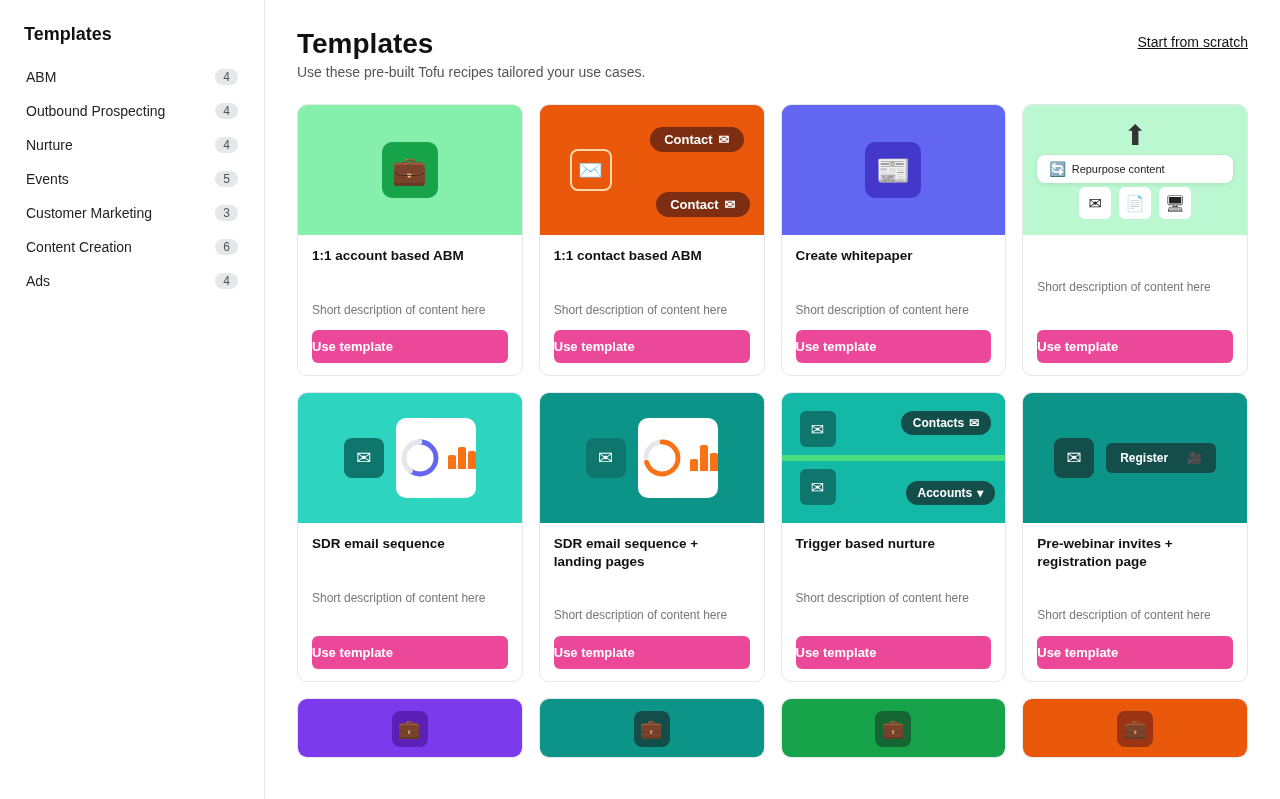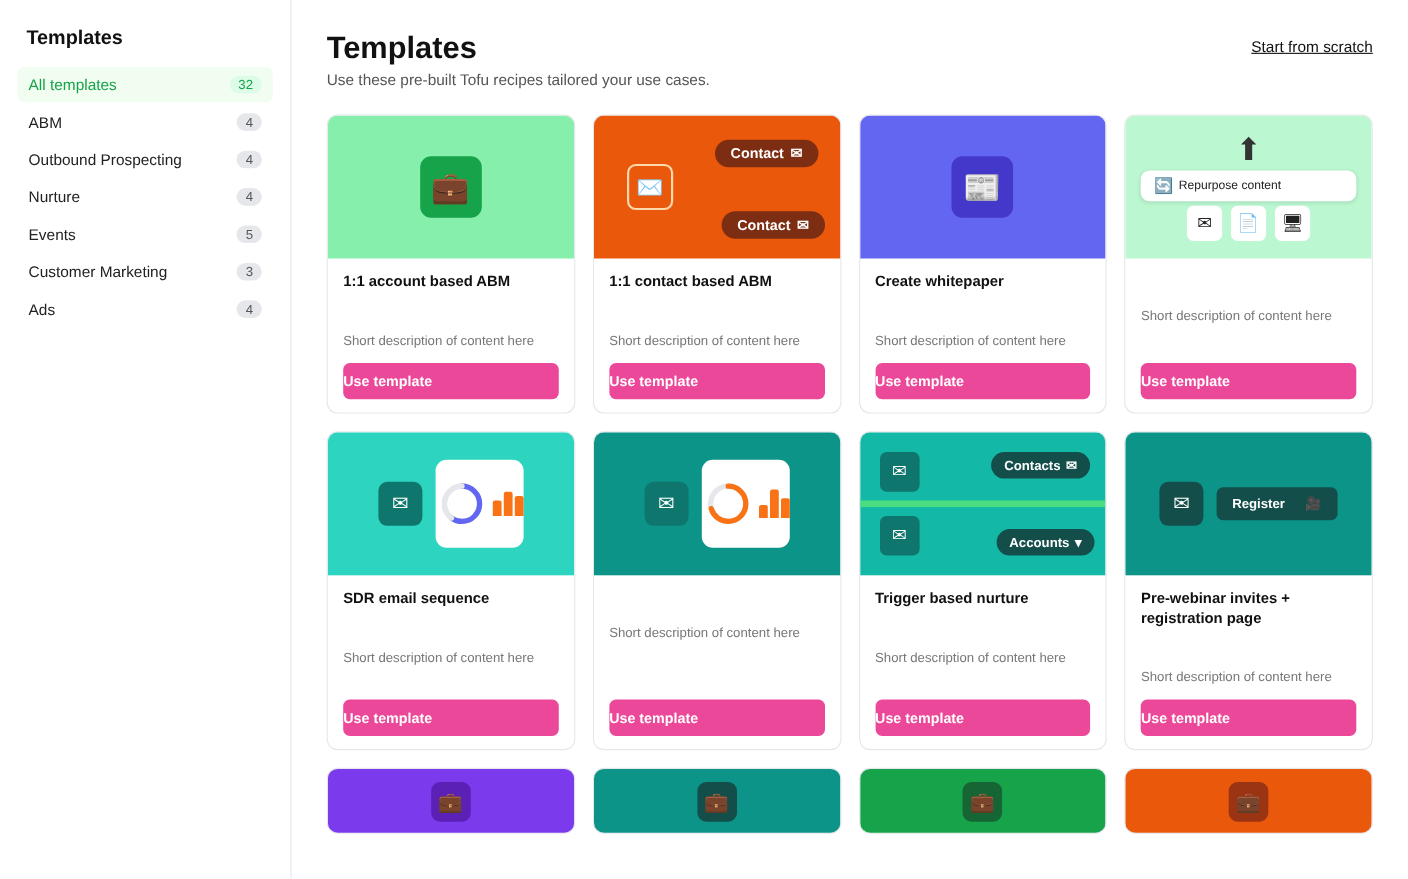--- a/index.html
+++ b/index.html
@@ -422,43 +422,43 @@
       font-size: 18px;
     }
     .bar { width: 8px; border-radius: 2px 2px 0 0; }
   </style>
 </head>
 <body>
 
 <div id="sidebar">
   <div class="sidebar-title">Templates</div>
   <div id="sidebar-items">
-      <div class="sidebar-item active">
-        <span>All templates</span>
-        <span class="sidebar-badge">32</span>
-      </div>
       <div class="sidebar-item">
         <span>ABM</span>
         <span class="sidebar-badge">4</span>
       </div>
       <div class="sidebar-item">
         <span>Outbound Prospecting</span>
         <span class="sidebar-badge">4</span>
       </div>
       <div class="sidebar-item">
         <span>Nurture</span>
         <span class="sidebar-badge">4</span>
       </div>
       <div class="sidebar-item">
         <span>Events</span>
         <span class="sidebar-badge">5</span>
       </div>
       <div class="sidebar-item">
         <span>Customer Marketing</span>
         <span class="sidebar-badge">3</span>
+      </div>
+      <div class="sidebar-item">
+        <span>Content Creation</span>
+        <span class="sidebar-badge">6</span>
       </div>
       <div class="sidebar-item">
         <span>Ads</span>
         <span class="sidebar-badge">4</span>
       </div>
     </div>
 </div>
 
 <div id="main">
   <div class="main-header">
@@ -567,20 +567,21 @@
             <circle cx="30" cy="30" r="20" fill="none" stroke="#f97316" stroke-width="6" stroke-dasharray="88 40" stroke-linecap="round" transform="rotate(-90 30 30)"></circle>
           </svg>
           <div style="display:flex;gap:2px;align-items:flex-end;margin-left:4px;">
             <div class="bar" style="height:12px;background:#f97316;"></div>
             <div class="bar" style="height:26px;background:#f97316;"></div>
             <div class="bar" style="height:18px;background:#f97316;"></div>
           </div>
         </div>
       </div>
       <div class="card-body">
+        <div class="card-title">SDR email sequence + landing pages</div>
         <div class="card-desc">Short description of content here</div>
         <button class="use-template-btn">Use template</button>
       </div>
     </div>
 
     <div class="template-card">
       <div class="card-image trigger-img">
         <div class="trigger-mail1">✉</div>
         <div class="trigger-mail2">✉</div>
         <div class="contacts-badge">

